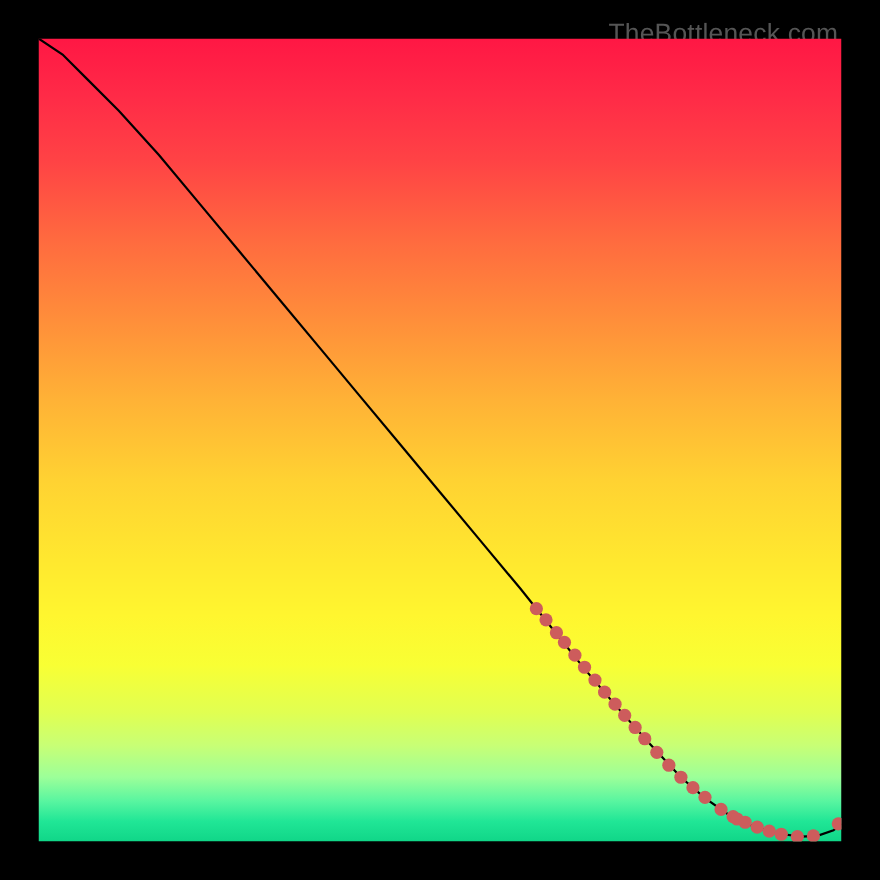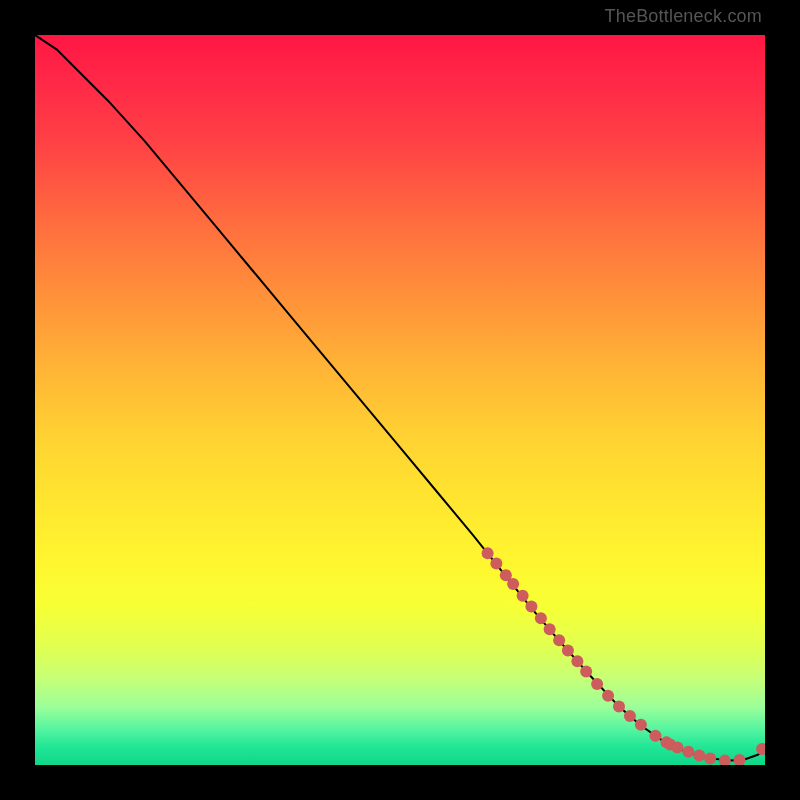--- a/index.html
+++ b/index.html
@@ -23,24 +23,24 @@
     left: 0; top: 0; right: 0; bottom: 0;
   }
   .data-layer {
     position: absolute;
     left: 0; top: 0;
     width: 730px;
     height: 730px;
   }
   .watermark {
     position: absolute;
-    top: 6px;
+    top: 17px;
     right: 38px;
     color: #555;
-    font-size: 18px;
+    font-size: 24px;
     font-weight: 500;
     letter-spacing: 0.2px;
   }
 </style>
 </head>
 <body>
 
 <div class="watermark">TheBottleneck.com</div>
 
 <div class="plot-region">

